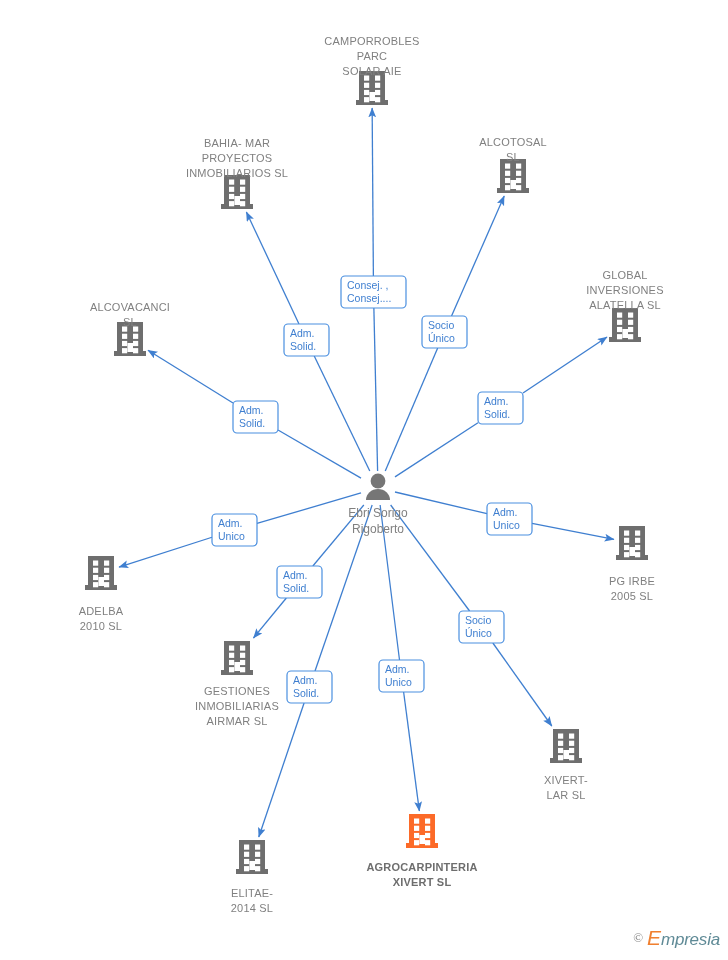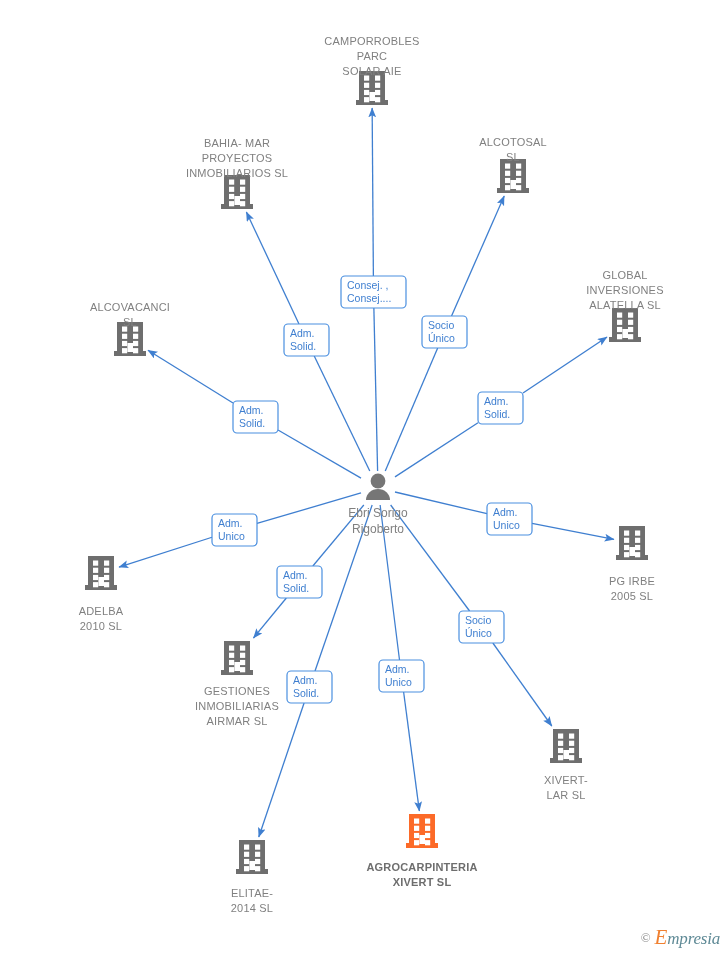--- a/index.html
+++ b/index.html
@@ -64,21 +64,21 @@
     display: flex;
     align-items: center;
     gap: 4px;
   }
   #footer-logo .copy {
     font-size: 13px;
     color: #8a8a8a;
     font-family: "Liberation Serif", serif;
   }
   #footer-logo .brand {
-    font-family: Liberation Serif, serif;
+    font-family: Liberation Sans, sans-serif;
     font-size: 17px;
     font-style: italic;
     color: #5f8a96;
     letter-spacing: -0.2px;
   }
   #footer-logo .brand .cap {
     color: #f08030;
     font-size: 21px;
     font-style: italic;
   }

